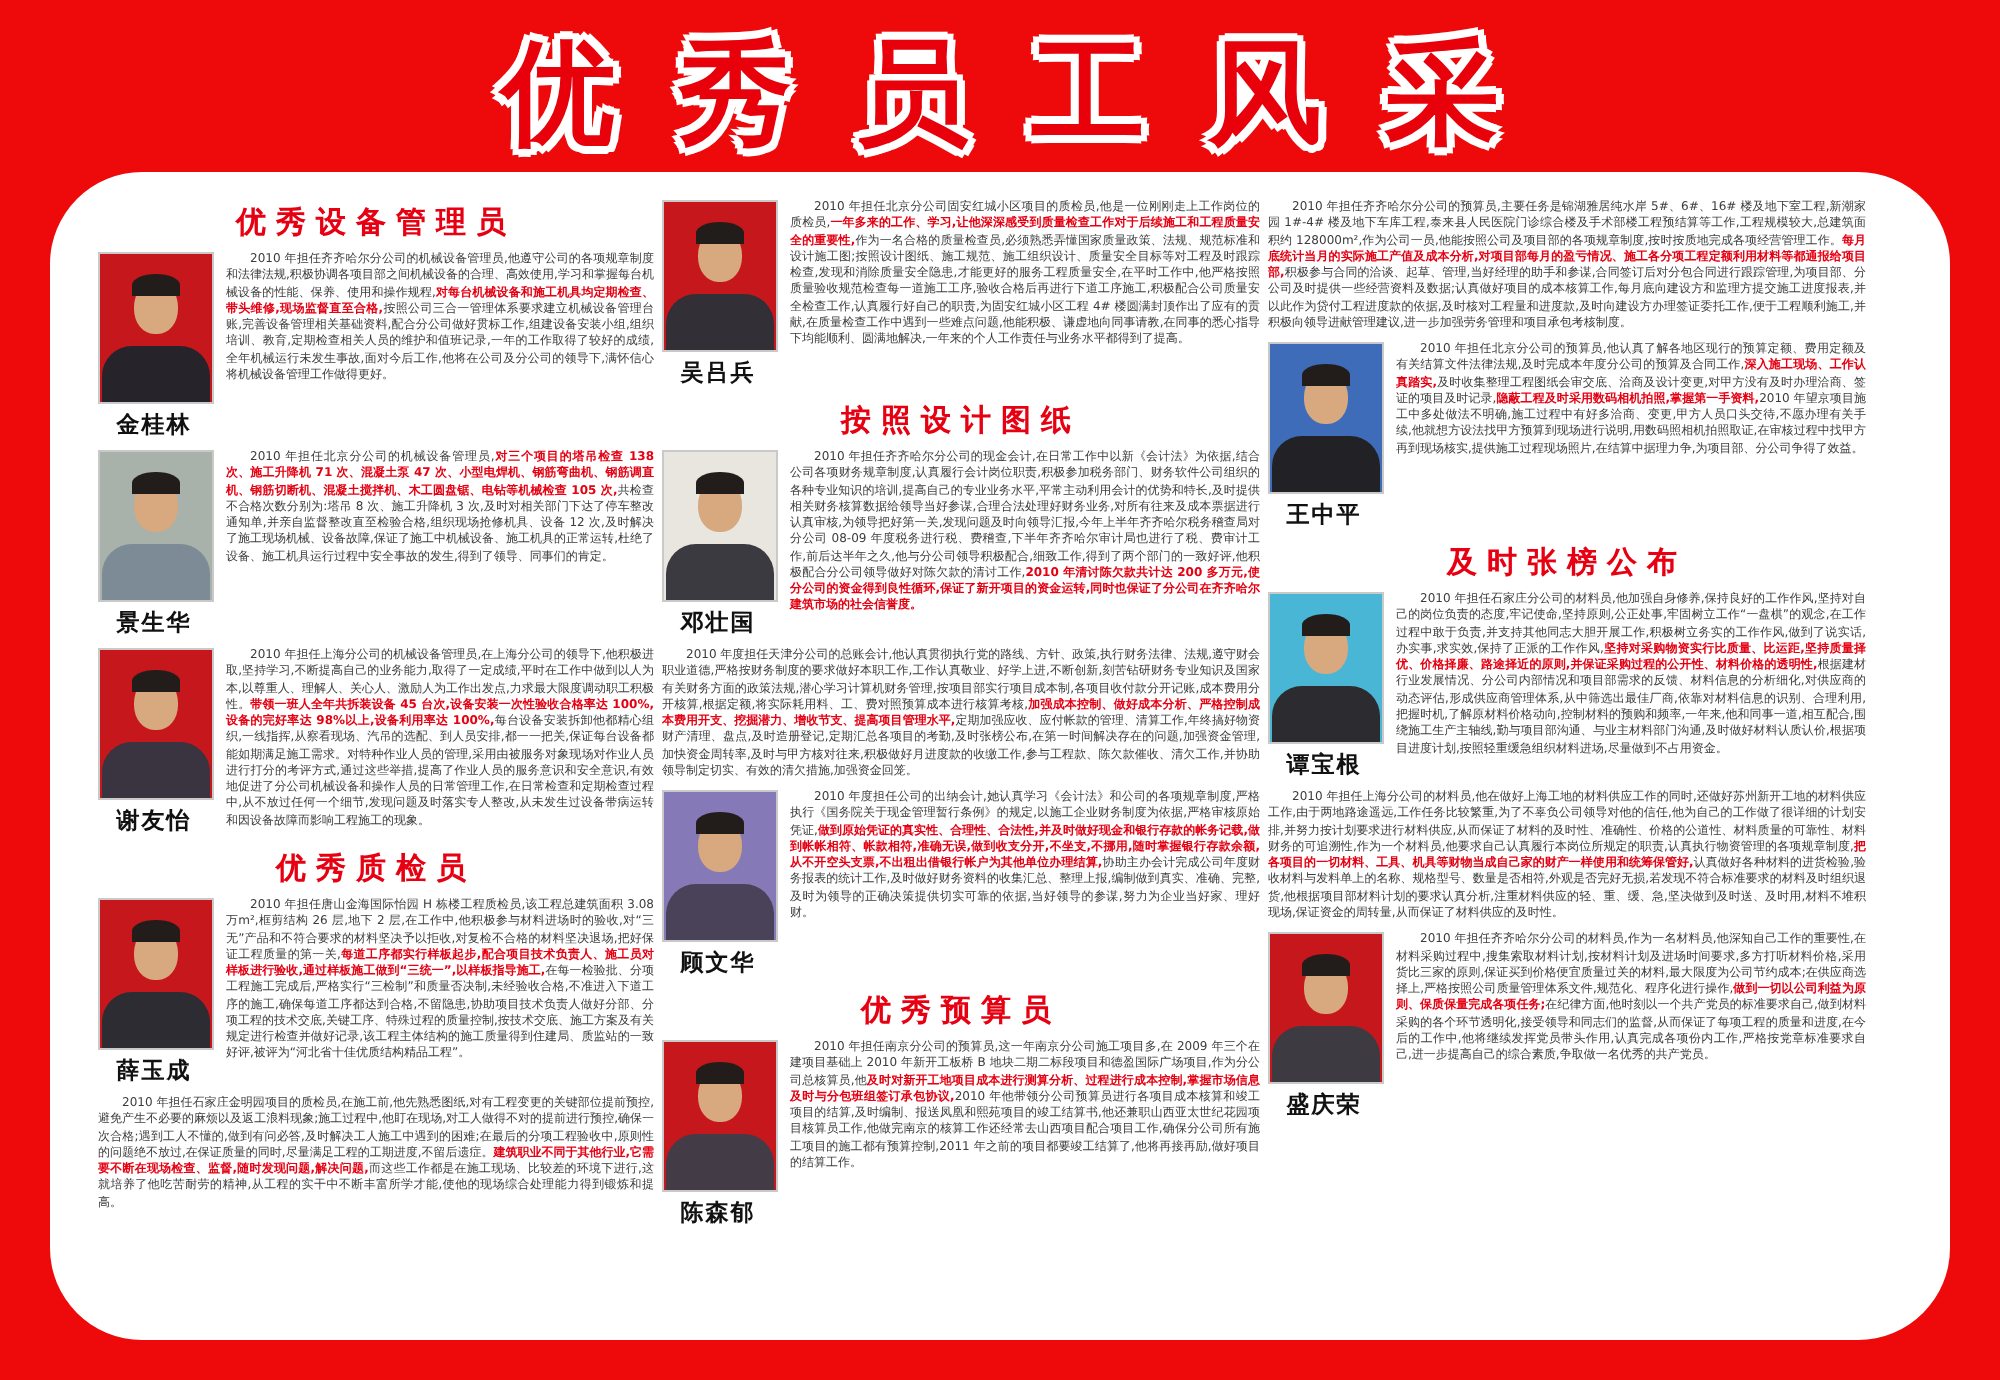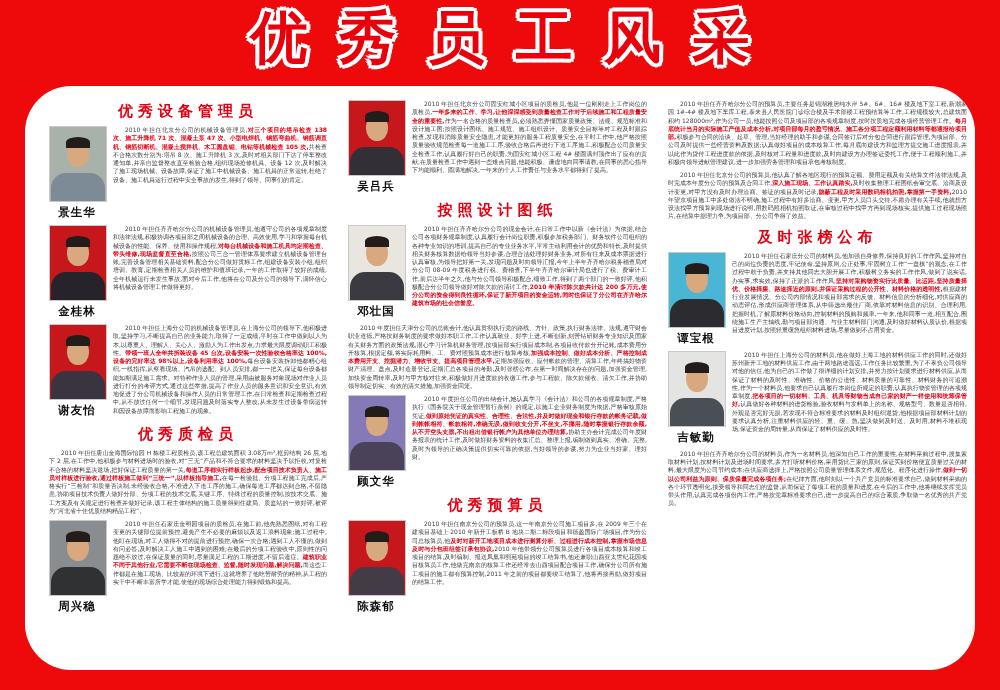--- a/index.html
+++ b/index.html
@@ -2,32 +2,32 @@
 <html><head>
 <meta charset="utf-8">
 <style>
   html,body{margin:0;padding:0;}
   body{
     width:1000px;height:690px;overflow:hidden;
     background:#ee0a0a;
     font-family:"DejaVu Sans",sans-serif;
     position:relative;
   }
-  .title-bar{height:86px;display:flex;align-items:flex-start;justify-content:center;}
+  .title-bar{height:86px;display:flex;align-items:flex-end;justify-content:center;}
   .main-title{
     font-size:57px;font-weight:bold;color:#e8000a;
     letter-spacing:.55em;padding-left:.55em;white-space:nowrap;
     text-shadow:-3px -3px 0 #fff,3px -3px 0 #fff,-3px 3px 0 #fff,3px 3px 0 #fff,
                  0 -4px 0 #fff,0 4px 0 #fff,-4px 0 0 #fff,4px 0 0 #fff;
   }
   .panel{
     position:absolute;left:25px;right:25px;top:86px;bottom:20px;
     background:#ffffff;border-radius:46px;
     padding:14px 24px 10px 24px;box-sizing:border-box;
-    display:flex;gap:21px;overflow:hidden;
+    display:flex;gap:4px;overflow:hidden;
   }
   .col{overflow:hidden;display:flex;flex-direction:column;}
   .col-l{width:278px;flex:none;}
   .col-m{width:299px;flex:none;}
   .col-r{width:299px;flex:none;}
   .sec{
     margin:2px 0 5px 0;text-align:center;
     font-size:15px;font-weight:bold;color:#e60012;letter-spacing:5px;
   }
   .card{display:flex;gap:8px;margin-bottom:5px;}
@@ -56,69 +56,69 @@
   <div class="main-title">优秀员工风采</div>
 </div>
 
 <div class="panel">
 
   <div class="col col-l">
     <h2 class="sec">优秀设备管理员</h2>
 
     <div class="card">
       <div class="pcol">
+        <div class="photo" style="background: rgb(198, 23, 28);">
+          <div class="head"></div>
+          <div class="hair"></div>
+          <div class="coat" style="background: rgb(38, 36, 42);"></div>
+        </div>
+        <div class="pname">金桂林</div>
+      </div>
+      <p class="desc"><span>2010 年担任齐齐哈尔分公司的机械设备管理员,他遵守公司的各项规章制度和法律法规,积极协调各项目部之间机械设备的合理、高效使用,学习和掌握每台机械设备的性能、保养、使用和操作规程,</span><span class="hl">对每台机械设备和施工机具均定期检查、带头维修,现场监督直至合格,</span><span>按照公司三合一管理体系要求建立机械设备管理台账,完善设备管理相关基础资料,配合分公司做好贯标工作,组建设备安装小组,组织培训、教育,定期检查相关人员的维护和值班记录,一年的工作取得了较好的成绩,全年机械运行未发生事故,面对今后工作,他将在公司及分公司的领导下,满怀信心将机械设备管理工作做得更好。</span></p>
+    </div>
+
+    <div class="card">
+      <div class="pcol">
         <div class="photo" style="background: rgb(168, 178, 170);">
           <div class="head"></div>
           <div class="hair"></div>
           <div class="coat" style="background: rgb(124, 139, 150);"></div>
         </div>
         <div class="pname">景生华</div>
       </div>
       <p class="desc"><span>2010 年担任北京分公司的机械设备管理员,</span><span class="hl">对三个项目的塔吊检查 138 次、施工升降机 71 次、混凝土泵 47 次、小型电焊机、钢筋弯曲机、钢筋调直机、钢筋切断机、混凝土搅拌机、木工圆盘锯、电钻等机械检查 105 次,</span><span>共检查不合格次数分别为:塔吊 8 次、施工升降机 3 次,及时对相关部门下达了停车整改通知单,并亲自监督整改直至检验合格,组织现场抢修机具、设备 12 次,及时解决了施工现场机械、设备故障,保证了施工中机械设备、施工机具的正常运转,杜绝了设备、施工机具运行过程中安全事故的发生,得到了领导、同事们的肯定。</span></p>
     </div>
 
     <div class="card">
       <div class="pcol">
         <div class="photo" style="background: rgb(198, 23, 28);">
           <div class="head"></div>
           <div class="hair"></div>
-          <div class="coat" style="background: rgb(38, 36, 42);"></div>
-        </div>
-        <div class="pname">金桂林</div>
-      </div>
-      <p class="desc"><span>2010 年担任齐齐哈尔分公司的机械设备管理员,他遵守公司的各项规章制度和法律法规,积极协调各项目部之间机械设备的合理、高效使用,学习和掌握每台机械设备的性能、保养、使用和操作规程,</span><span class="hl">对每台机械设备和施工机具均定期检查、带头维修,现场监督直至合格,</span><span>按照公司三合一管理体系要求建立机械设备管理台账,完善设备管理相关基础资料,配合分公司做好贯标工作,组建设备安装小组,组织培训、教育,定期检查相关人员的维护和值班记录,一年的工作取得了较好的成绩,全年机械运行未发生事故,面对今后工作,他将在公司及分公司的领导下,满怀信心将机械设备管理工作做得更好。</span></p>
-    </div>
-
-    <div class="card">
-      <div class="pcol">
-        <div class="photo" style="background: rgb(198, 23, 28);">
-          <div class="head"></div>
-          <div class="hair"></div>
           <div class="coat" style="background: rgb(58, 52, 64);"></div>
         </div>
         <div class="pname">谢友怡</div>
       </div>
       <p class="desc"><span>2010 年担任上海分公司的机械设备管理员,在上海分公司的领导下,他积极进取,坚持学习,不断提高自己的业务能力,取得了一定成绩,平时在工作中做到以人为本,以尊重人、理解人、关心人、激励人为工作出发点,力求最大限度调动职工积极性。</span><span class="hl">带领一班人全年共拆装设备 45 台次,设备安装一次性验收合格率达 100%,设备的完好率达 98%以上,设备利用率达 100%,</span><span>每台设备安装拆卸他都精心组织,一线指挥,从察看现场、汽吊的选配、到人员安排,都一一把关,保证每台设备都能如期满足施工需求。对特种作业人员的管理,采用由被服务对象现场对作业人员进行打分的考评方式,通过这些举措,提高了作业人员的服务意识和安全意识,有效地促进了分公司机械设备和操作人员的日常管理工作,在日常检查和定期检查过程中,从不放过任何一个细节,发现问题及时落实专人整改,从未发生过设备带病运转和因设备故障而影响工程施工的现象。</span></p>
     </div>
 
     <h2 class="sec">优秀质检员</h2>
 
     <div class="card">
+      <div class="pcol">
+        <div class="photo" style="background: rgb(198, 23, 28);">
+          <div class="head"></div>
+          <div class="hair"></div>
+          <div class="coat" style="background: rgb(46, 44, 51);"></div>
+        </div>
+        <div class="pname">薛玉成</div>
+      </div>
       <p class="desc"><span>2010 年担任唐山金海国际怡园 H 栋楼工程质检员,该工程总建筑面积 3.08万m²,框剪结构 26 层,地下 2 层,在工作中,他积极参与材料进场时的验收,对“三无”产品和不符合要求的材料坚决予以拒收,对复检不合格的材料坚决退场,把好保证工程质量的第一关,</span><span class="hl">每道工序都实行样板起步,配合项目技术负责人、施工员对样板进行验收,通过样板施工做到“三统一”,以样板指导施工,</span><span>在每一检验批、分项工程施工完成后,严格实行“三检制”和质量否决制,未经验收合格,不准进入下道工序的施工,确保每道工序都达到合格,不留隐患,协助项目技术负责人做好分部、分项工程的技术交底,关键工序、特殊过程的质量控制,按技术交底、施工方案及有关规定进行检查并做好记录,该工程主体结构的施工质量得到住建局、质监站的一致好评,被评为“河北省十佳优质结构精品工程”。</span></p>
     </div>
 
     <div class="card">
-      <div class="pcol">
-        <div class="photo" style="background: rgb(138, 141, 144);">
-          <div class="head"></div>
-          <div class="hair"></div>
-          <div class="coat" style="background: rgb(47, 49, 51);"></div>
-        </div>
-        <div class="pname">周兴稳</div>
-      </div>
       <p class="desc"><span>2010 年担任石家庄金明园项目的质检员,在施工前,他先熟悉图纸,对有工程变更的关键部位提前预控,避免产生不必要的麻烦以及返工浪料现象;施工过程中,他盯在现场,对工人做得不对的提前进行预控,确保一次合格;遇到工人不懂的,做到有问必答,及时解决工人施工中遇到的困难;在最后的分项工程验收中,原则性的问题绝不放过,在保证质量的同时,尽量满足工程的工期进度,不留后遗症。</span><span class="hl">建筑职业不同于其他行业,它需要不断在现场检查、监督,随时发现问题,解决问题,</span><span>而这些工作都是在施工现场、比较差的环境下进行,这就培养了他吃苦耐劳的精神,从工程的实干中不断丰富所学才能,使他的现场综合处理能力得到锻炼和提高。</span></p>
     </div>
   </div>
 
   <div class="col col-m">
     <div class="card">
       <div class="pcol">
         <div class="photo" style="background: rgb(198, 23, 28);">
           <div class="head"></div>
           <div class="hair"></div>
@@ -173,47 +173,55 @@
       <p class="desc"><span>2010 年担任南京分公司的预算员,这一年南京分公司施工项目多,在 2009 年三个在建项目基础上 2010 年新开工板桥 B 地块二期二标段项目和德盈国际广场项目,作为分公司总核算员,他</span><span class="hl">及时对新开工地项目成本进行测算分析、过程进行成本控制,掌握市场信息及时与分包班组签订承包协议,</span><span>2010 年他带领分公司预算员进行各项目成本核算和竣工项目的结算,及时编制、报送凤凰和熙苑项目的竣工结算书,他还兼职山西亚太世纪花园项目核算员工作,他做完南京的核算工作还经常去山西项目配合项目工作,确保分公司所有施工项目的施工都有预算控制,2011 年之前的项目都要竣工结算了,他将再接再励,做好项目的结算工作。</span></p>
     </div>
   </div>
 
   <div class="col col-r">
     <div class="card">
       <p class="desc"><span>2010 年担任齐齐哈尔分公司的预算员,主要任务是锦湖雅居纯水岸 5#、6#、16# 楼及地下室工程,新潮家园 1#-4# 楼及地下车库工程,泰来县人民医院门诊综合楼及手术部楼工程预结算等工作,工程规模较大,总建筑面积约 128000m²,作为公司一员,他能按照公司及项目部的各项规章制度,按时按质地完成各项经营管理工作。</span><span class="hl">每月底统计当月的实际施工产值及成本分析,对项目部每月的盈亏情况、施工各分项工程定额利用材料等都通报给项目部,</span><span>积极参与合同的洽谈、起草、管理,当好经理的助手和参谋,合同签订后对分包合同进行跟踪管理,为项目部、分公司及时提供一些经营资料及数据;认真做好项目的成本核算工作,每月底向建设方和监理方提交施工进度报表,并以此作为贷付工程进度款的依据,及时核对工程量和进度款,及时向建设方办理签证委托工作,便于工程顺利施工,并积极向领导进献管理建议,进一步加强劳务管理和项目承包考核制度。</span></p>
     </div>
 
     <div class="card">
+      <div class="pcol">
+        <div class="photo" style="background: rgb(63, 108, 184);">
+          <div class="head"></div>
+          <div class="hair"></div>
+          <div class="coat" style="background: rgb(34, 34, 38);"></div>
+        </div>
+        <div class="pname">王中平</div>
+      </div>
       <p class="desc"><span>2010 年担任北京分公司的预算员,他认真了解各地区现行的预算定额、费用定额及有关结算文件法律法规,及时完成本年度分公司的预算及合同工作,</span><span class="hl">深入施工现场、工作认真踏实,</span><span>及时收集整理工程图纸会审交底、洽商及设计变更,对甲方没有及时办理洽商、签证的项目及时记录,</span><span class="hl">隐蔽工程及时采用数码相机拍照,掌握第一手资料,</span><span>2010 年望京项目施工中多处做法不明确,施工过程中有好多洽商、变更,甲方人员口头交待,不愿办理有关手续,他就想方设法找甲方预算到现场进行说明,用数码照相机拍照取证,在审核过程中找甲方再到现场核实,提供施工过程现场照片,在结算中据理力争,为项目部、分公司争得了效益。</span></p>
     </div>
 
     <h2 class="sec">及时张榜公布</h2>
 
     <div class="card">
       <div class="pcol">
         <div class="photo" style="background: rgb(73, 182, 214);">
           <div class="head"></div>
           <div class="hair"></div>
           <div class="coat" style="background: rgb(43, 43, 48);"></div>
         </div>
         <div class="pname">谭宝根</div>
       </div>
       <p class="desc"><span>2010 年担任石家庄分公司的材料员,他加强自身修养,保持良好的工作作风,坚持对自己的岗位负责的态度,牢记使命,坚持原则,公正处事,牢固树立工作“一盘棋”的观念,在工作过程中敢于负责,并支持其他同志大胆开展工作,积极树立务实的工作作风,做到了说实话,办实事,求实效,保持了正派的工作作风,</span><span class="hl">坚持对采购物资实行比质量、比运距,坚持质量择优、价格择廉、路途择近的原则,并保证采购过程的公开性、材料价格的透明性,</span><span>根据建材行业发展情况、分公司内部情况和项目部需求的反馈、材料信息的分析细化,对供应商的动态评估,形成供应商管理体系,从中筛选出最佳厂商,依靠对材料信息的识别、合理利用,把握时机,了解原材料价格动向,控制材料的预购和频率,一年来,他和同事一道,相互配合,围绕施工生产主轴线,勤与项目部沟通、与业主材料部门沟通,及时做好材料认质认价,根据项目进度计划,按照轻重缓急组织材料进场,尽量做到不占用资金。</span></p>
     </div>
 
     <div class="card">
-      <div class="pcol">
-        <div class="photo" style="background: rgb(228, 228, 226);">
-          <div class="head"></div>
-          <div class="hair"></div>
-          <div class="coat" style="background: rgb(74, 78, 85);"></div>
-        </div>
-        <div class="pname">吉敏勤</div>
-      </div>
       <p class="desc"><span>2010 年担任上海分公司的材料员,他在做好上海工地的材料供应工作的同时,还做好苏州新开工地的材料供应工作,由于两地路途遥远,工作任务比较繁重,为了不辜负公司领导对他的信任,他为自己的工作做了很详细的计划安排,并努力按计划要求进行材料供应,从而保证了材料的及时性、准确性、价格的公道性、材料质量的可靠性、材料财务的可追溯性,作为一个材料员,他要求自己认真履行本岗位所规定的职责,认真执行物资管理的各项规章制度,</span><span class="hl">把各项目的一切材料、工具、机具等财物当成自己家的财产一样使用和统筹保管好,</span><span>认真做好各种材料的进货检验,验收材料与发料单上的名称、规格型号、数量是否相符,外观是否完好无损,若发现不符合标准要求的材料及时组织退货,他根据项目部材料计划的要求认真分析,注重材料供应的轻、重、缓、急,坚决做到及时送、及时用,材料不堆积现场,保证资金的周转量,从而保证了材料供应的及时性。</span></p>
     </div>
 
     <div class="card">
+      <div class="pcol">
+        <div class="photo" style="background: rgb(198, 23, 28);">
+          <div class="head"></div>
+          <div class="hair"></div>
+          <div class="coat" style="background: rgb(61, 58, 66);"></div>
+        </div>
+        <div class="pname">盛庆荣</div>
+      </div>
       <p class="desc"><span>2010 年担任齐齐哈尔分公司的材料员,作为一名材料员,他深知自己工作的重要性,在材料采购过程中,搜集索取材料计划,按材料计划及进场时间要求,多方打听材料价格,采用货比三家的原则,保证买到价格便宜质量过关的材料,最大限度为公司节约成本;在供应商选择上,严格按照公司质量管理体系文件,规范化、程序化进行操作,</span><span class="hl">做到一切以公司利益为原则、保质保量完成各项任务;</span><span>在纪律方面,他时刻以一个共产党员的标准要求自己,做到材料采购的各个环节透明化,接受领导和同志们的监督,从而保证了每项工程的质量和进度,在今后的工作中,他将继续发挥党员带头作用,认真完成各项份内工作,严格按党章标准要求自己,进一步提高自己的综合素质,争取做一名优秀的共产党员。</span></p>
     </div>
   </div>
 
 </div>
 
 </body></html>

